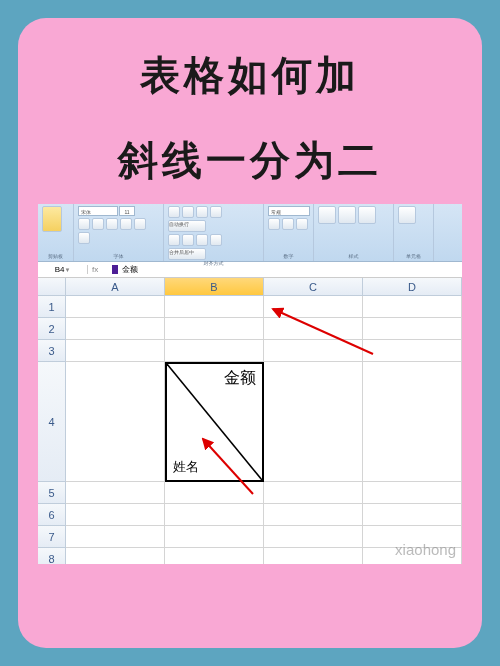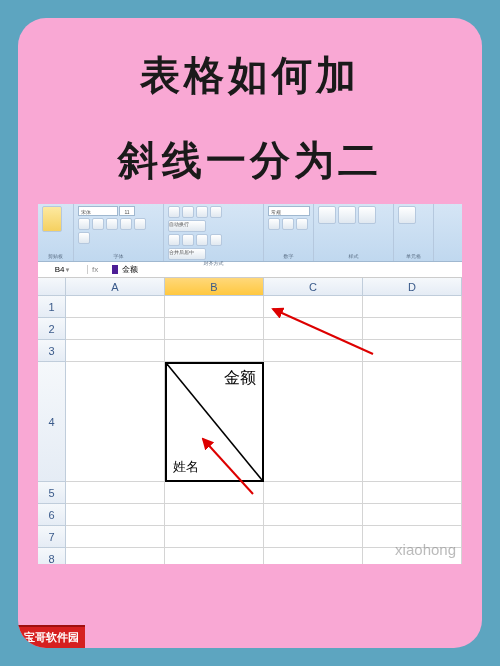--- a/index.html
+++ b/index.html
@@ -374,14 +374,13 @@
           <marker id="ah2" markerWidth="6" markerHeight="6" refX="5" refY="3" orient="auto">
             <path d="M0,0 L6,3 L0,6 Z" fill="#d00"></path>
           </marker>
         </defs>
       <line x1="60" y1="65" x2="10" y2="10" stroke="#d00" stroke-width="2" marker-end="url(#ah2)"></line>
     </svg>
 
     <div class="watermark">xiaohong</div>
   </div>
 
-  <div class="badge">宝哥软件园</div>
 </div>
 
 </body></html>

